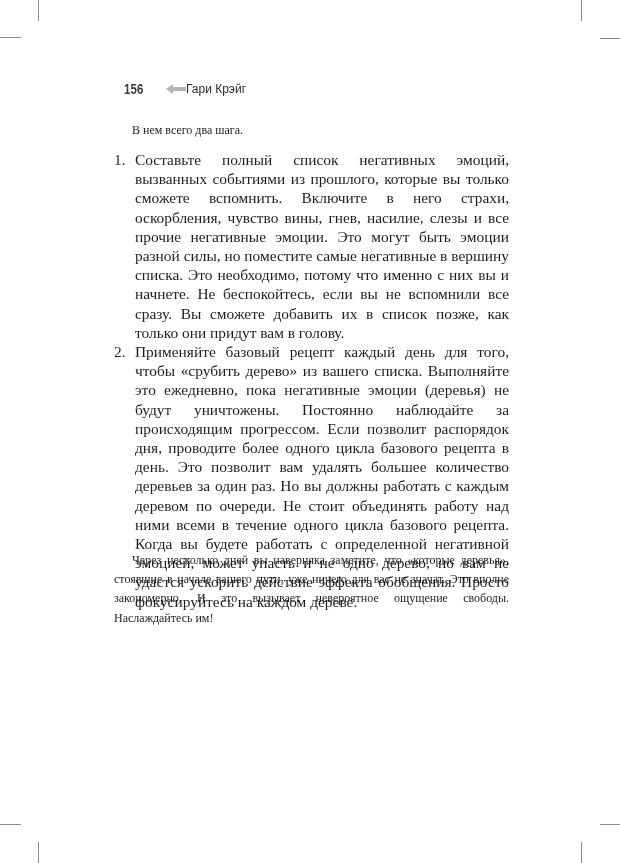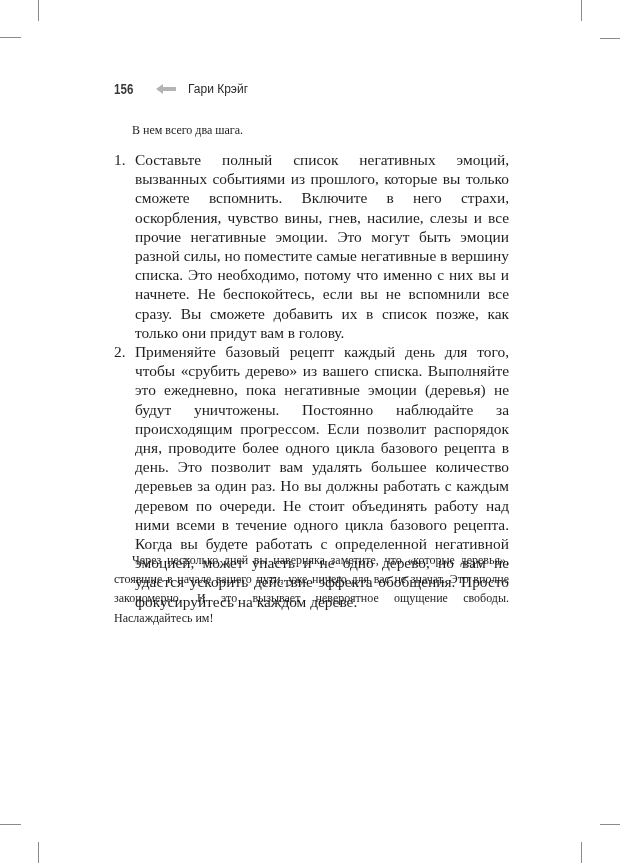--- a/index.html
+++ b/index.html
@@ -1,23 +1,23 @@
 <!DOCTYPE html>
 <html><head>
   <meta charset="utf-8">
   <style>
     html, body { margin:0; padding:0; background:#ffffff; }
     body { width:620px; height:863px; position:relative; overflow:hidden; font-family:"Liberation Serif","DejaVu Serif",serif; color:#1e1e1e; }
     .crop { position:absolute; background:#8a8a8a; }
     .v { width:1px; height:21px; }
     .h { height:1px; width:21px; }
-    .header { position:absolute; left:114px; top:80px; height:18px; display:flex; align-items:center; font-family:"Liberation Sans","DejaVu Sans",sans-serif; }
+    .header { position:absolute; left:124px; top:80px; height:18px; display:flex; align-items:center; font-family:"Liberation Sans","DejaVu Sans",sans-serif; }
     .pagenum { font-weight:bold; font-size:14px; color:#3a3a3a; letter-spacing:0.2px; transform:scaleX(0.82); transform-origin:left center; width:28px; }
     .arrow { width:20px; height:10px; margin-left:14px; }
-    .author { font-size:12px; color:#2a2a2a; margin-left:12px; }
+    .author { font-size:12px; color:#2a2a2a; }
     .text { position:absolute; left:114px; width:395px; font-size:12px; line-height:19.2px; text-align:justify; }
     .intro { top:121px; left:132px; width:380px; }
     ol { position:absolute; left:114px; top:150px; width:395px; margin:0; padding:0; list-style:none; font-size:15.4px; line-height:19.2px; }
     ol li { position:relative; padding-left:21px; text-align:justify; }
     ol li .num { position:absolute; left:0; top:0; }
     .closing { top:551px; text-indent:18px; }
   </style>
 </head>
 <body>
 

